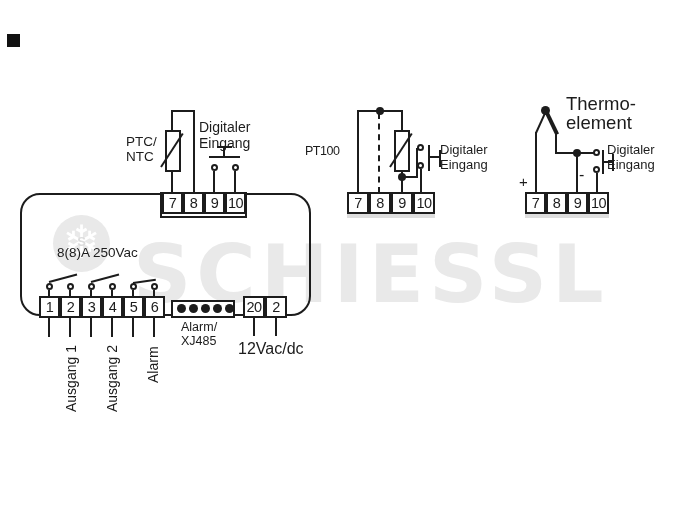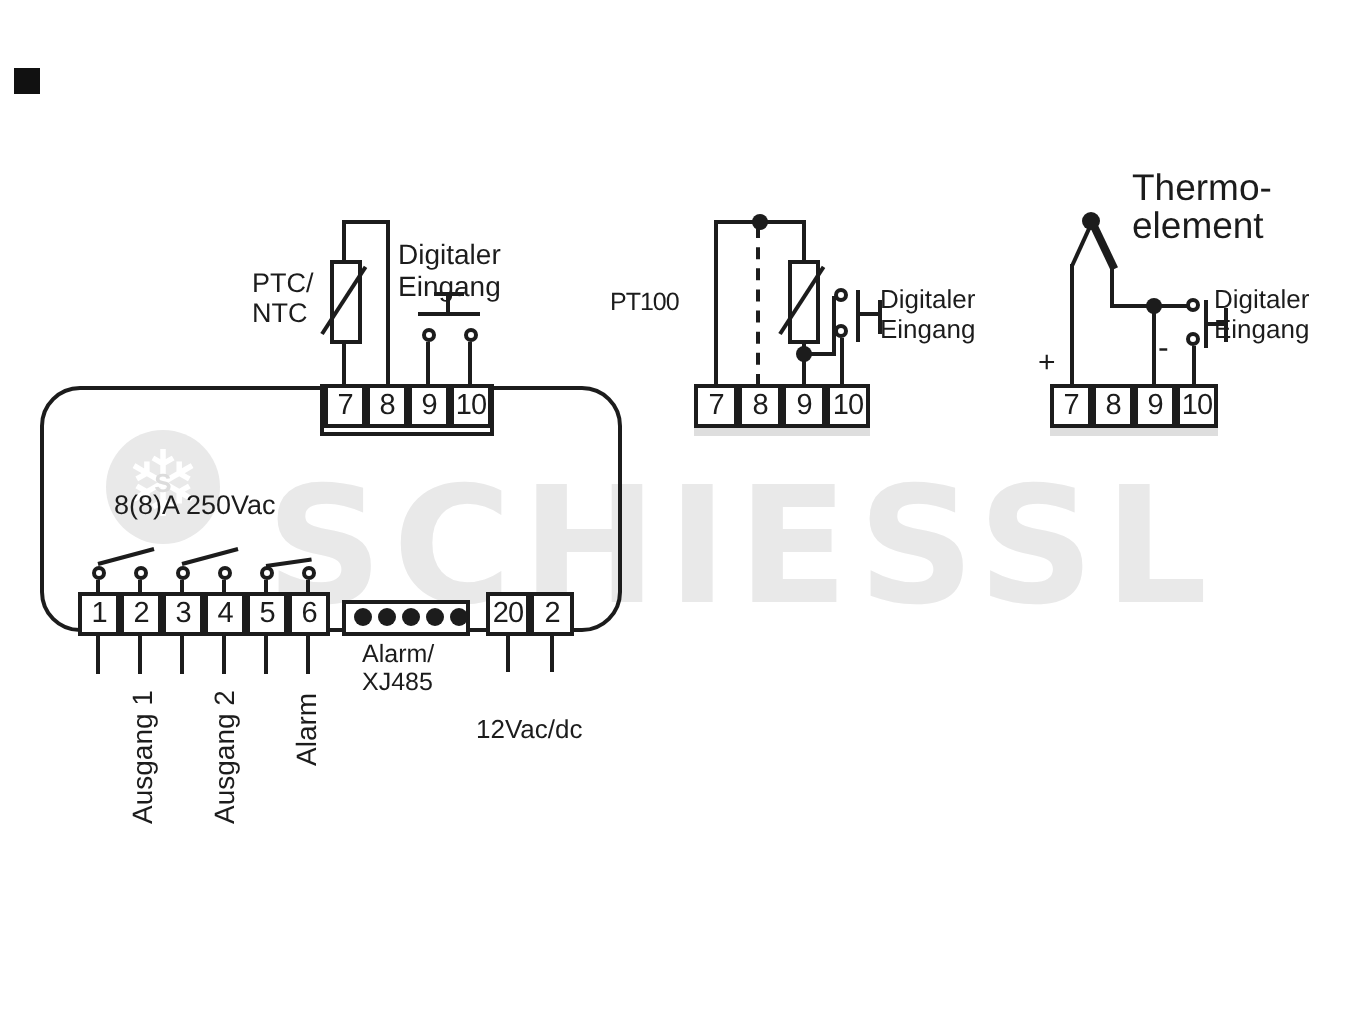--- a/index.html
+++ b/index.html
@@ -95,21 +95,21 @@
       <div>Eingang</div>
     </div>
     <div class="lip" style="left:347px;top:214px;width:88px"></div>
     <div class="term" style="left:347px;top:192px;width:22px">7</div>
     <div class="term" style="left:369px;top:192px;width:22px">8</div>
     <div class="term" style="left:391px;top:192px;width:22px">9</div>
     <div class="term" style="left:413px;top:192px;width:22px">10</div>
   </div>
 
   <div>
-    <div class="t" style="left:566px;top:85px;font-size:18.5px;line-height:1.0">
+    <div class="t" style="left:566px;top:95px;font-size:18.5px;line-height:1.0">
       <div>Thermo-</div>
       <div>element</div>
     </div>
     <div class="w" style="left:535px;top:132px;width:2px;height:61px"></div>
     <div class="sl" style="left:536px;top:132px;width:24px;transform:rotate(-65.5deg)"></div>
     <div class="sl" style="left:546px;top:109px;width:26px;height:4px;transform:rotate(64.5deg)"></div>
     <div class="d" style="left:541px;top:106px;width:9px;height:9px"></div>
     <div class="w" style="left:555px;top:132px;width:2px;height:22px"></div>
     <div class="w" style="left:555px;top:152px;width:23px;height:2px"></div>
     <div class="d" style="left:573px;top:149px;width:8px;height:8px"></div>
@@ -180,15 +180,15 @@
   <div class="w" style="left:253px;top:318px;width:2px;height:18px"></div>
   <div class="w" style="left:275px;top:318px;width:2px;height:18px"></div>
 
   <div class="vt" style="left:63px;top:412px">Ausgang 1</div>
   <div class="vt" style="left:104px;top:412px">Ausgang 2</div>
   <div class="vt" style="left:145px;top:383px">Alarm</div>
   <div class="t" style="left:181px;top:320px;font-size:12.5px">
     <div>Alarm/</div>
     <div>XJ485</div>
   </div>
-  <div class="t" style="left:238px;top:358px;font-size:13px">12Vac/dc</div>
+  <div class="t" style="left:238px;top:340px;font-size:16px">12Vac/dc</div>
 
 </div>
 
 </body></html>

